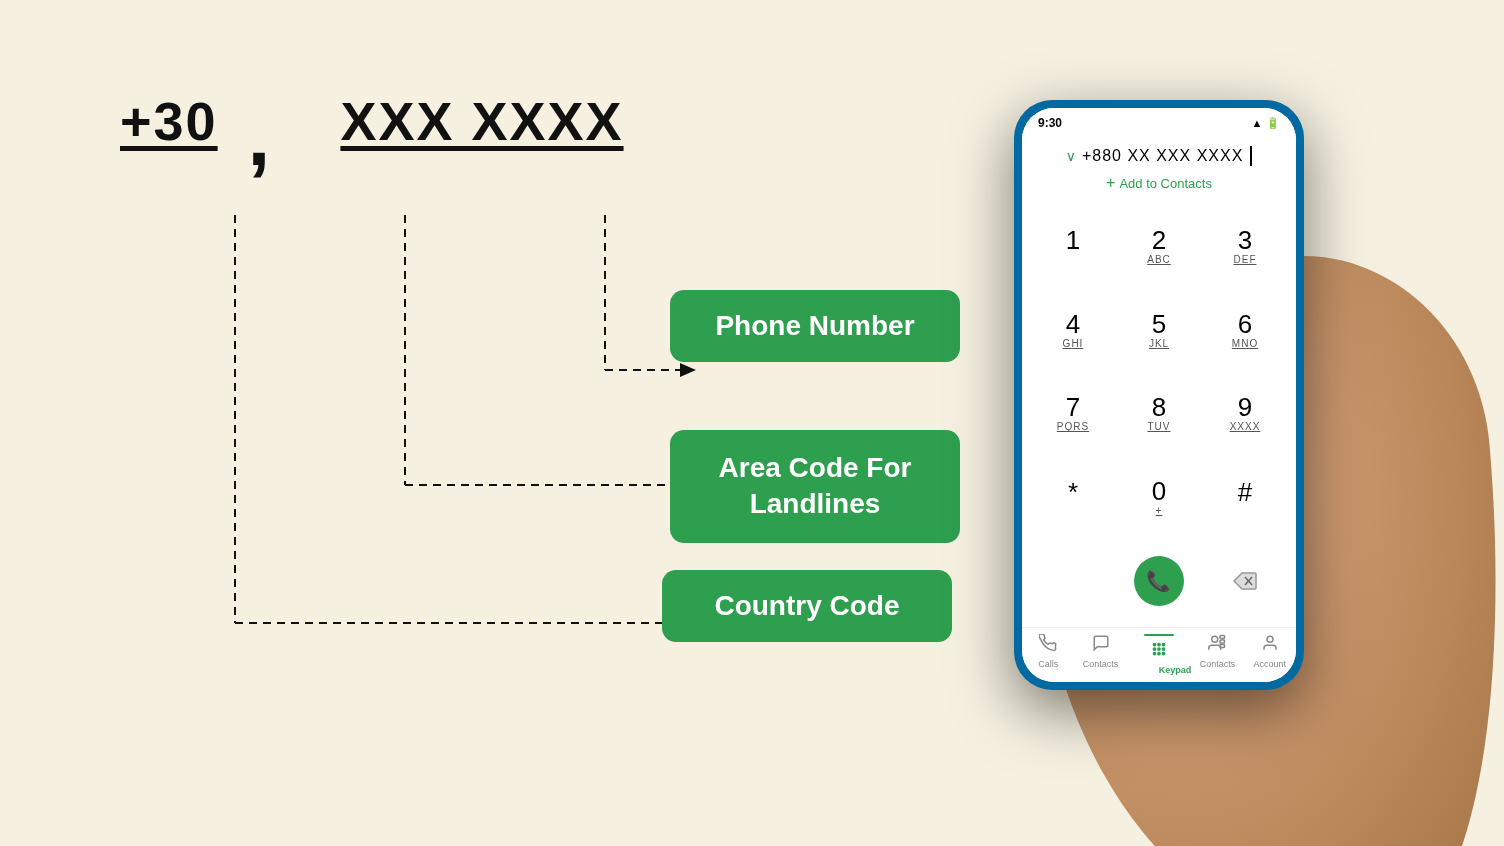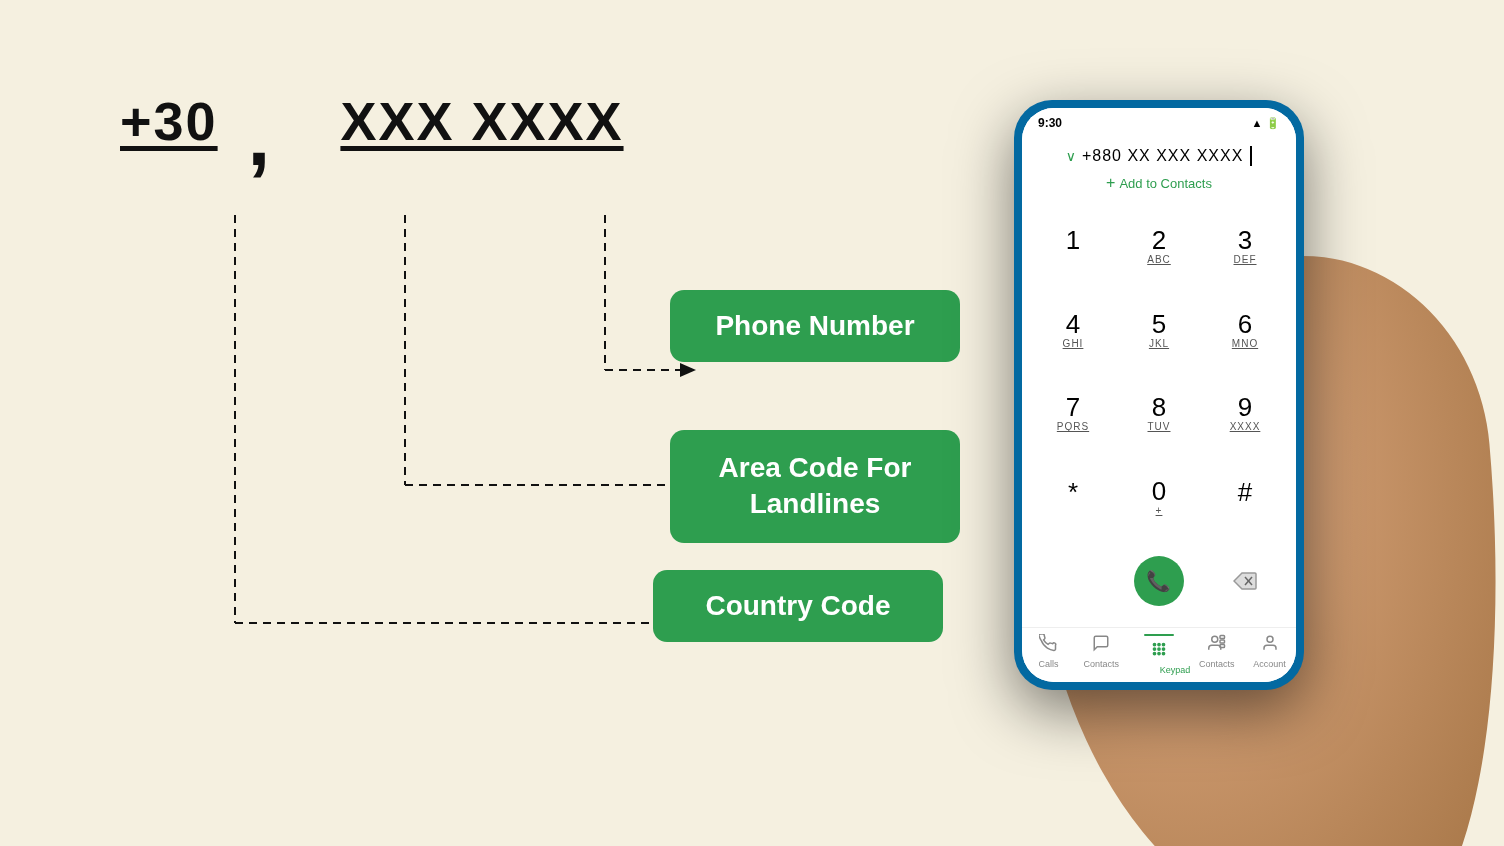--- a/index.html
+++ b/index.html
@@ -73,21 +73,21 @@
 
     .label-area-code {
       right: 0px;
       top: 370px;
       min-width: 290px;
       white-space: normal;
       line-height: 1.3;
     }
 
     .label-country-code {
-      right: 17px;
+      right: 8px;
       top: 510px;
       min-width: 290px;
     }
 
     
     .phone-wrapper {
       position: absolute;
       right: 0px;
       top: 40px;
       width: 520px;
@@ -282,21 +282,21 @@
       gap: 2px;
       font-size: 9px;
       color: #888;
     }
 
     .nav-item.active {
       color: #2e9e4f;
     }
 
     .nav-item.active .nav-label {
-      font-weight: 400;
+      font-weight: 700;
       margin-left: 32px;
     }
 
     .nav-icon {
       font-size: 18px;
     }
 
     .nav-active-bar {
       width: 30px;
       height: 2px;

